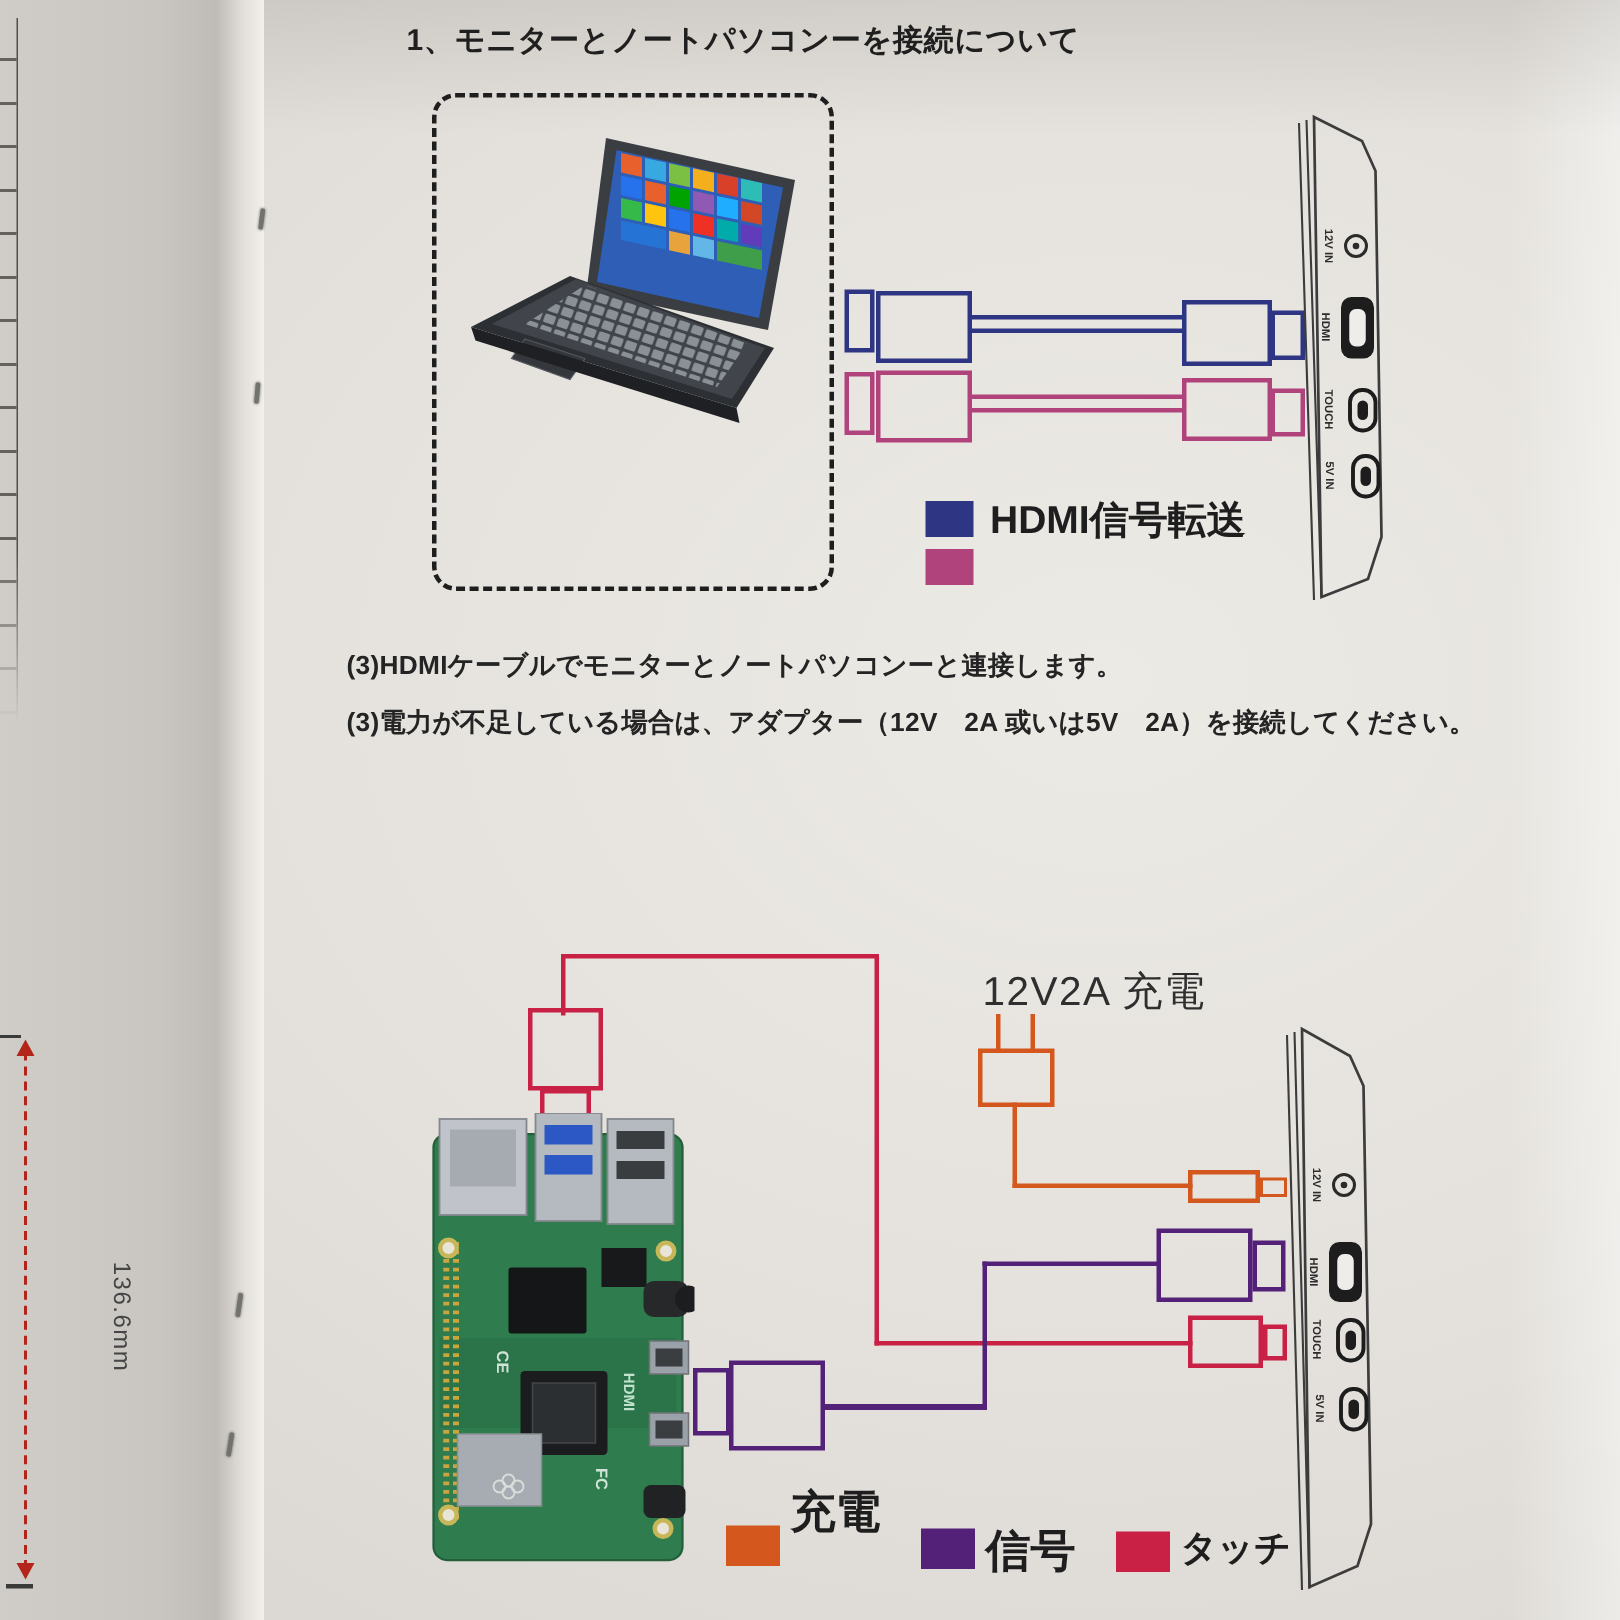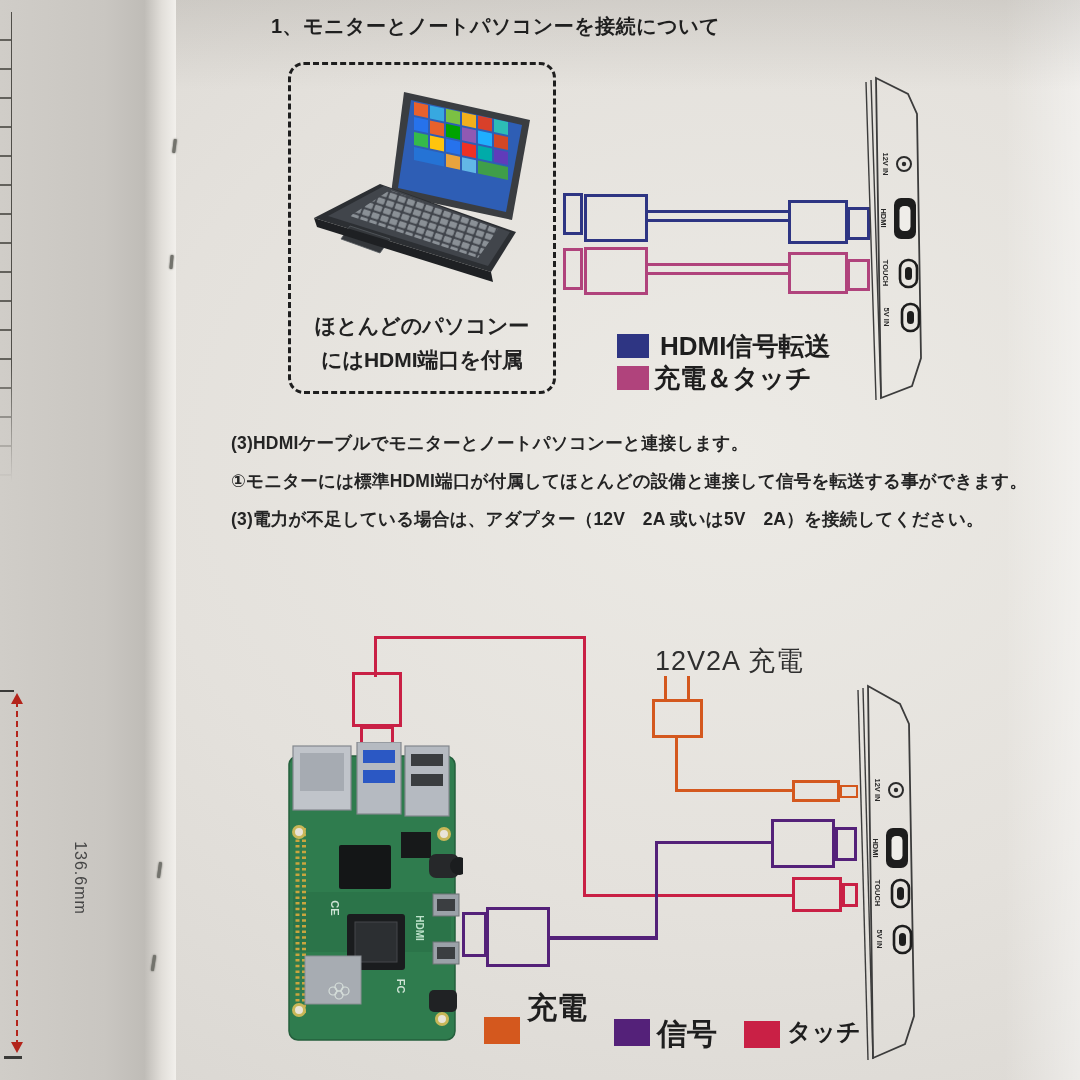--- a/index.html
+++ b/index.html
@@ -90,24 +90,20 @@
           <rect x="64" y="45" width="30" height="13" fill="#3f9e49"></rect>
       </g>
     </g>
     <polygon points="82,98 218,146 193,186 16,132" fill="#2c2f33"></polygon>
     <polygon points="86,100 212,146 190,180 30,130" fill="#41454b"></polygon>
     <polygon points="92,104 200,143 180,172 52,130" fill="url(#keys)"></polygon>
     <polygon points="52,140 92,153 82,167 43,153" fill="#34373b" stroke="#565a60" stroke-width="0.8"></polygon>
     <polygon points="16,132 193,186 195,196 19,141" fill="#1e2023"></polygon>
   </svg>
 
-  <div class="abs" style="left:290px;top:309px;width:264px;text-align:center;font-weight:700;font-size:21px;line-height:34px;color:#222;">
-    <div>ほとんどのパソコンー</div>
-    <div>にはHDMI端口を付属</div>
-  </div>
 
   <div class="outline" style="left:563px;top:193px;width:20px;height:42px;border-width:3px;border-color:#2e3583;"></div>
   <div class="outline" style="left:584px;top:194px;width:64px;height:48px;border-width:3.5px;border-color:#2e3583;"></div>
   <div class="abs" style="left:646px;top:210px;width:144px;height:12px;border-top:3px solid #2e3583;border-bottom:3px solid #2e3583;box-sizing:border-box;"></div>
   <div class="outline" style="left:788px;top:200px;width:60px;height:44px;border-width:3.5px;border-color:#2e3583;"></div>
   <div class="outline" style="left:847px;top:207px;width:23px;height:33px;border-width:3px;border-color:#2e3583;"></div>
 
   <div class="outline" style="left:563px;top:248px;width:20px;height:42px;border-width:3px;border-color:#b0437c;"></div>
   <div class="outline" style="left:584px;top:247px;width:64px;height:48px;border-width:3.5px;border-color:#b0437c;"></div>
   <div class="abs" style="left:646px;top:263px;width:144px;height:12px;border-top:3px solid #b0437c;border-bottom:3px solid #b0437c;box-sizing:border-box;"></div>
@@ -128,25 +124,23 @@
     <rect x="51" y="243" width="7" height="13" rx="3.5" fill="#1d1d1d"></rect>
     <text x="30" y="99" font-size="7.5" font-weight="bold" fill="#2b2b2b" text-anchor="middle" transform="rotate(90 30 96)">12V IN</text>
     <text x="28" y="153" font-size="7.5" font-weight="bold" fill="#2b2b2b" text-anchor="middle" transform="rotate(90 28 150)">HDMI</text>
     <text x="30" y="208" font-size="7.5" font-weight="bold" fill="#2b2b2b" text-anchor="middle" transform="rotate(90 30 205)">TOUCH</text>
     <text x="31" y="252" font-size="7.5" font-weight="bold" fill="#2b2b2b" text-anchor="middle" transform="rotate(90 31 249)">5V IN</text>
   </svg>
 
   <div class="sq" style="left:617px;top:334px;width:32px;height:24px;background:#2e3583;"></div>
   <div class="abs legend-label" style="left:660px;top:329px;font-size:26px;">HDMI信号転送</div>
   <div class="sq" style="left:617px;top:366px;width:32px;height:24px;background:#b0437c;"></div>
-  <div class="abs legend-label" style="left:654px;top:361px;font-size:26px;">充電＆タッチ</div>
 
   <div class="abs" style="left:231px;top:431px;">
     <div class="instr">(3)HDMIケーブルでモニターとノートパソコンーと連接します。</div>
-    <div class="instr">①モニターには標準HDMI端口が付属してほとんどの設備と連接して信号を転送する事ができます。</div>
     <div class="instr">(3)電力が不足している場合は、アダプター（12V　2A 或いは5V　2A）を接続してください。</div>
   </div>
 
 
   <div class="abs" style="left:655px;top:643px;font-size:27px;font-weight:500;color:#2f2f2f;letter-spacing:1px;white-space:nowrap;">12V2A 充電</div>
   <div class="wire" style="left:664px;top:676px;height:25px;border-left:3px solid #d4581e;"></div>
   <div class="wire" style="left:687px;top:676px;height:25px;border-left:3px solid #d4581e;"></div>
   <div class="outline" style="left:652px;top:699px;width:51px;height:39px;border-width:3px;border-color:#d4581e;"></div>
 
   <div class="wire" style="left:675px;top:735px;width:120px;height:57px;border-left:3px solid #d4581e;border-bottom:3px solid #d4581e;"></div>

